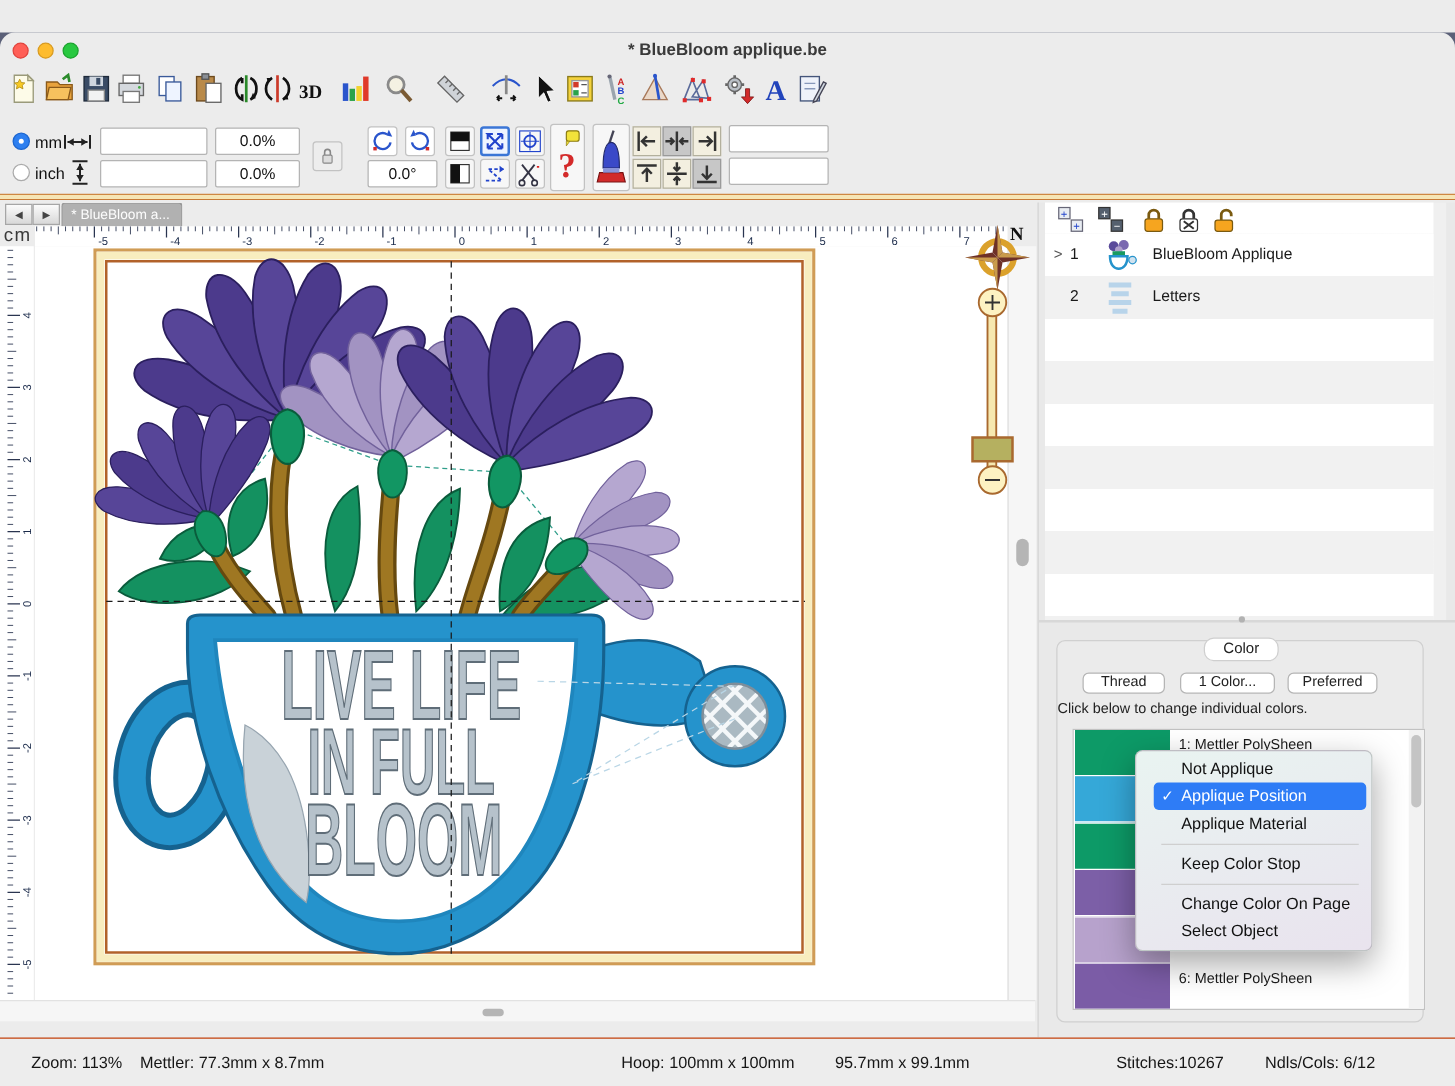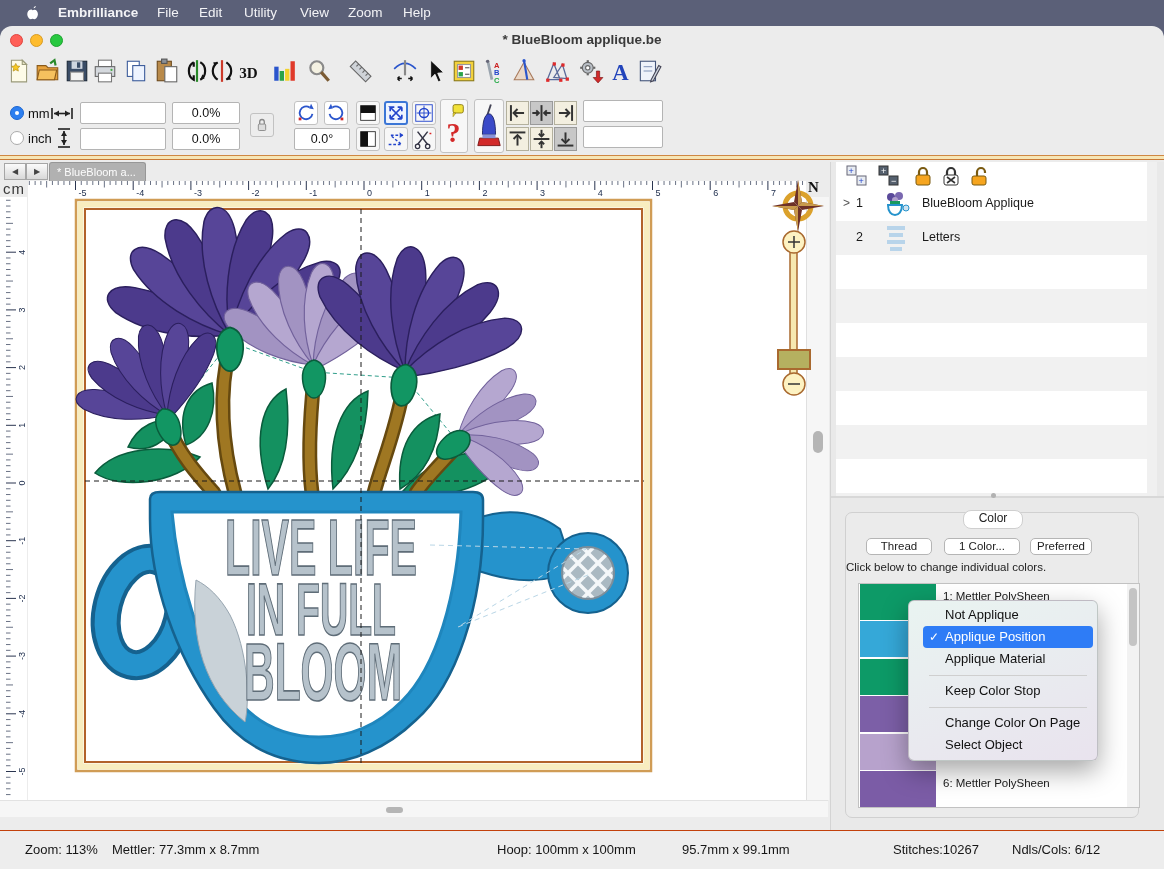--- a/index.html
+++ b/index.html
@@ -85,32 +85,20 @@
   #statusbar{position:absolute;left:0;top:830px;width:1164px;height:39px;background:#ededed;border-top:1px solid #c2410c;box-sizing:border-box;}
   .st{position:absolute;top:11px;font-size:13px;color:#161616;}
   
   #compass,#zslider{z-index:12;}
 </style>
 </head>
 <body>
 
 <div id="app">
 
-  <div id="menubar">
-    <svg class="abs" style="left:24px;top:4px" width="18" height="18" viewBox="0 0 22 22">
-      <path d="M11.8,5.2 c0.2-1.5 1.4-2.6 2.6-2.7 c0.2,1.4-1.1,2.8-2.6,2.7 Z M8.6,6.6 C5.6,6.6 4,9.4 4,12.2 c0,3.2 2.2,6.3 4.2,6.3 c0.9,0 1.4-0.5 2.3-0.5 c0.9,0 1.3,0.5 2.3,0.5 c2.1,0 4.2-3.3 4.2-6.3 c0-2.7-1.8-5.2-4.2-5.2 c-1,0-1.7,0.5-2.3,0.5 C9.9,7.5 9.4,6.6 8.6,6.6 Z" fill="#fff"></path>
-    </svg>
-    <span class="mitem" style="left:58px;font-weight:bold">Embrilliance</span>
-    <span class="mitem" style="left:157px">File</span>
-    <span class="mitem" style="left:199px">Edit</span>
-    <span class="mitem" style="left:244px">Utility</span>
-    <span class="mitem" style="left:300px">View</span>
-    <span class="mitem" style="left:348px">Zoom</span>
-    <span class="mitem" style="left:403px">Help</span>
-  </div>
 
   <div id="winbackdrop"></div>
   <div id="window"></div>
 
   <div class="tl" style="left:10px;background:#ff5f57;border:1px solid #e0443e;box-sizing:border-box"></div>
   <div class="tl" style="left:30px;background:#febc2e;border:1px solid #d89b22;box-sizing:border-box"></div>
   <div class="tl" style="left:50px;background:#28c840;border:1px solid #1da32f;box-sizing:border-box"></div>
   <div id="wintitle">* BlueBloom applique.be</div>
 
   <div class="ticon" style="left:6px"><svg viewBox="0 0 24 24">
@@ -870,21 +858,21 @@
     </div>
   </div>
   <div id="objscroll"></div>
   <div id="psplit"></div>
   <div id="psplitdot"></div>
 
   <div id="colorbox"></div>
   <div id="colortab">Color</div>
   <div class="cbtn" style="left:866px;width:66px">Thread</div>
   <div class="cbtn" style="left:944px;width:76px">1 Color...</div>
-  <div class="cbtn" style="left:1030px;width:62px">Preferred</div>
+  <div class="cbtn" style="left:1030px;width:72px">Preferred</div>
   <div id="ccaption">Click below to change individual colors.</div>
   <div id="swlist">
     <div class="swrow" style="top: 0px;">
         <div class="swchip" style="background: rgb(13, 154, 103);"></div>
         <div class="swlab" style="top: 6px;">1: Mettler PolySheen</div>
       </div>
       <div class="swrow" style="top: 37.4px;">
         <div class="swchip" style="background: rgb(53, 168, 216);"></div>
       </div>
       <div class="swrow" style="top: 74.8px;">
@@ -914,18 +902,18 @@
       <div class="mi"><span class="chk"></span><span>Keep Color Stop</span></div>
       <div class="msep"></div>
       <div class="mi"><span class="chk"></span><span>Change Color On Page</span></div>
       <div class="mi"><span class="chk"></span><span>Select Object</span></div>
     </div>
 
   <div id="statusbar">
     <span class="st" style="left:25px">Zoom: 113%</span>
     <span class="st" style="left:112px">Mettler: 77.3mm x 8.7mm</span>
     <span class="st" style="left:497px">Hoop: 100mm x 100mm</span>
-    <span class="st" style="left:682px">95.7mm x 99.1mm</span>
+    <span class="st" style="left:668px">95.7mm x 99.1mm</span>
     <span class="st" style="left:893px">Stitches:10267</span>
     <span class="st" style="left:1012px">Ndls/Cols: 6/12</span>
   </div>
 
 </div>
 
 </body></html>

